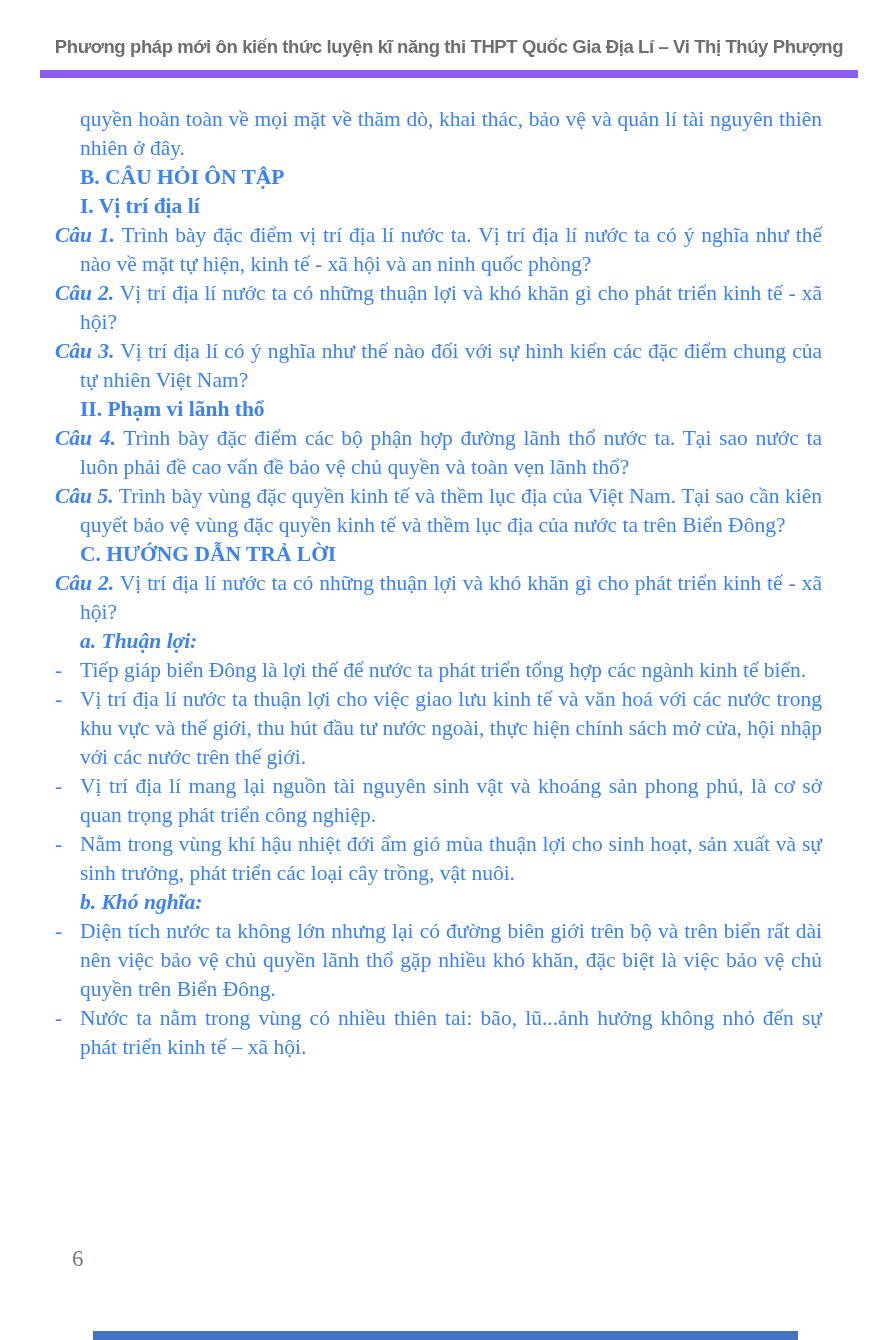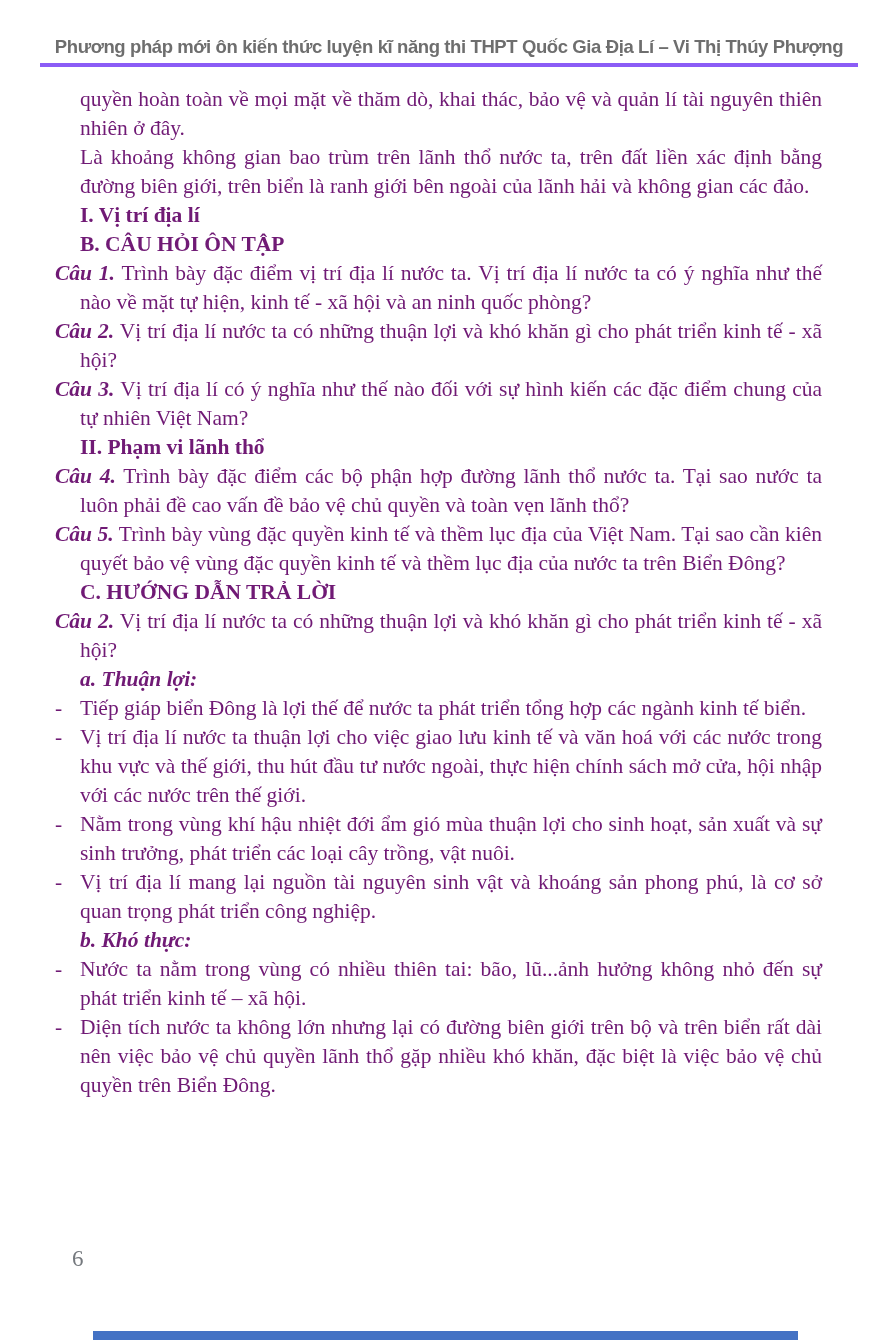--- a/index.html
+++ b/index.html
@@ -6,37 +6,37 @@
   .page {
     position: relative;
     width: 892px;
     height: 1340px;
     background: #ffffff;
     overflow: hidden;
     font-family: "Liberation Serif", "DejaVu Serif", serif;
   }
   .header {
     margin: 36px 34px 0 40px;
-    border-bottom: 4px solid #8b5cf6;
-    padding-bottom: 5px;
+    border-bottom: 8px solid #8b5cf6;
+    padding-bottom: 12px;
   }
   .header-title {
     font-family: "Liberation Sans", "DejaVu Sans", sans-serif;
     font-weight: bold;
     font-size: 18.5px;
     letter-spacing: -0.4px;
     color: #6e6e6e;
     text-align: center;
     white-space: nowrap;
   }
   .content {
-    margin: 18px 70px 0 80px;
+    margin: 27px 70px 0 80px;
     font-size: 21.5px;
     line-height: 29px;
-    color: #701a75;
+    color: #3b82f6;
     text-align: justify;
   }
   .content p { margin: 0; padding: 0; }
   .indent { padding-left: 25px; }
   .h-bold { font-weight: bold; text-align: left; }
   .h-italic { font-weight: bold; font-style: italic; text-align: left; }
   .hang { padding-left: 25px; text-indent: -25px; }
   .qlabel { font-weight: bold; font-style: italic; }
   .bmarker { display: inline-block; width: 25px; text-indent: 0; }
   .page-number {
@@ -62,25 +62,24 @@
 
   <div class="header">
     <div class="header-title">Phương pháp mới ôn kiến thức luyện kĩ năng thi THPT Quốc Gia Địa Lí – Vi Thị Thúy Phượng</div>
   </div>
 
   <div class="content">
 
     <p class="indent">quyền hoàn toàn về mọi mặt về thăm dò, khai thác, bảo vệ và quản lí tài nguyên thiên nhiên ở đây.</p>
 
 
-    <p class="indent">Là khoảng không gian bao trùm trên lãnh thổ nước ta, trên đất liền xác định bằng đường biên giới, trên biển là ranh giới bên ngoài của lãnh hải và không gian các đảo.</p>
+
+    <p class="h-bold">B. CÂU HỎI ÔN TẬP</p>
 
     <p class="h-bold">I. Vị trí địa lí</p>
-
-    <p class="h-bold">B. CÂU HỎI ÔN TẬP</p>
 
     <p class="hang"><b class="qlabel">Câu 1.</b> <span>Trình bày đặc điểm vị trí địa lí nước ta. Vị trí địa lí nước ta có ý nghĩa như thế nào về mặt tự hiện, kinh tế - xã hội và an ninh quốc phòng?</span></p>
 
     <p class="hang"><b class="qlabel">Câu 2.</b> <span>Vị trí địa lí nước ta có những thuận lợi và khó khăn gì cho phát triển kinh tế - xã hội?</span></p>
 
     <p class="hang"><b class="qlabel">Câu 3.</b> <span>Vị trí địa lí có ý nghĩa như thế nào đối với sự hình kiến các đặc điểm chung của tự nhiên Việt Nam?</span></p>
 
     <p class="h-bold">II. Phạm vi lãnh thổ</p>
 
     <p class="hang"><b class="qlabel">Câu 4.</b> <span>Trình bày đặc điểm các bộ phận hợp đường lãnh thổ nước ta. Tại sao nước ta luôn phải đề cao vấn đề bảo vệ chủ quyền và toàn vẹn lãnh thổ?</span></p>
@@ -90,29 +89,29 @@
     <p class="h-bold">C. HƯỚNG DẪN TRẢ LỜI</p>
 
     <p class="hang"><b class="qlabel">Câu 2.</b> <span>Vị trí địa lí nước ta có những thuận lợi và khó khăn gì cho phát triển kinh tế - xã hội?</span></p>
 
     <p class="h-italic">a. Thuận lợi:</p>
 
     <p class="hang"><span class="bmarker">-</span><span>Tiếp giáp biển Đông là lợi thế để nước ta phát triển tổng hợp các ngành kinh tế biển.</span></p>
 
     <p class="hang"><span class="bmarker">-</span><span>Vị trí địa lí nước ta thuận lợi cho việc giao lưu kinh tế và văn hoá với các nước trong khu vực và thế giới, thu hút đầu tư nước ngoài, thực hiện chính sách mở cửa, hội nhập với các nước trên thế giới.</span></p>
 
+    <p class="hang"><span class="bmarker">-</span><span>Vị trí địa lí mang lại nguồn tài nguyên sinh vật và khoáng sản phong phú, là cơ sở quan trọng phát triển công nghiệp.</span></p>
+
     <p class="hang"><span class="bmarker">-</span><span>Nằm trong vùng khí hậu nhiệt đới ẩm gió mùa thuận lợi cho sinh hoạt, sản xuất và sự sinh trưởng, phát triển các loại cây trồng, vật nuôi.</span></p>
 
-    <p class="hang"><span class="bmarker">-</span><span>Vị trí địa lí mang lại nguồn tài nguyên sinh vật và khoáng sản phong phú, là cơ sở quan trọng phát triển công nghiệp.</span></p>
+    <p class="h-italic">b. Khó nghĩa:</p>
 
-    <p class="h-italic">b. Khó thực:</p>
+    <p class="hang"><span class="bmarker">-</span><span>Diện tích nước ta không lớn nhưng lại có đường biên giới trên bộ và trên biển rất dài nên việc bảo vệ chủ quyền lãnh thổ gặp nhiều khó khăn, đặc biệt là việc bảo vệ chủ quyền trên Biển Đông.</span></p>
 
     <p class="hang"><span class="bmarker">-</span><span>Nước ta nằm trong vùng có nhiều thiên tai: bão, lũ...ảnh hưởng không nhỏ đến sự phát triển kinh tế – xã hội.</span></p>
-
-    <p class="hang"><span class="bmarker">-</span><span>Diện tích nước ta không lớn nhưng lại có đường biên giới trên bộ và trên biển rất dài nên việc bảo vệ chủ quyền lãnh thổ gặp nhiều khó khăn, đặc biệt là việc bảo vệ chủ quyền trên Biển Đông.</span></p>
 
   </div>
 
   <div class="page-number">6</div>
 
   <div class="bottom-bar"></div>
 
 </div>
 
 </body></html>

